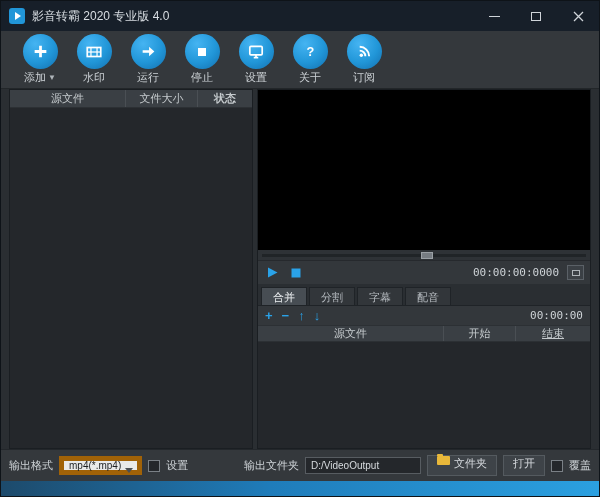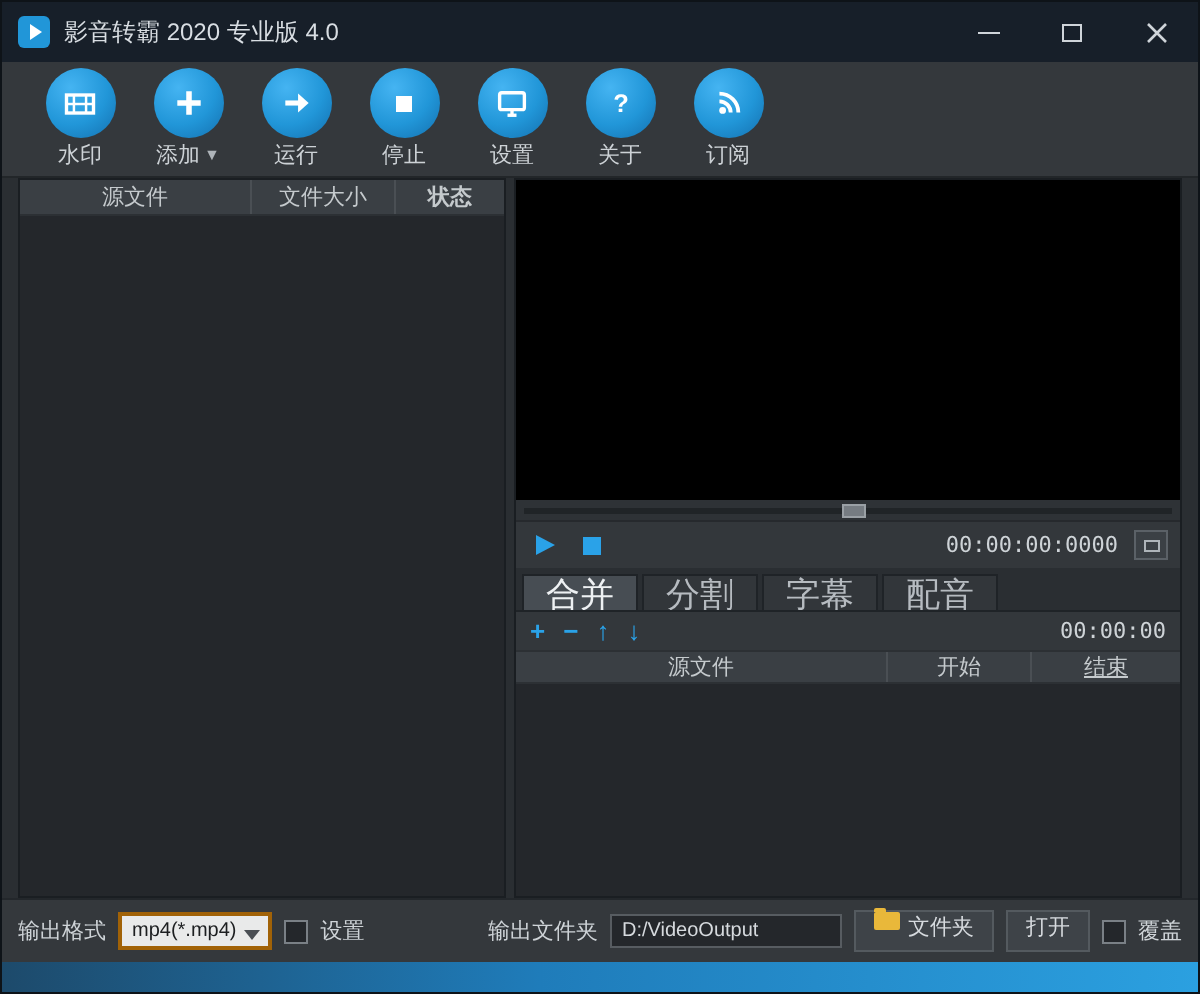--- a/index.html
+++ b/index.html
@@ -59,21 +59,21 @@
   .controls-row { height:24px; display:flex; align-items:center; gap:8px;
                   padding:0 6px; background:#33373b; border-top:1px solid #26292d; }
   .pc-btn { width:16px; height:16px; display:flex; align-items:center; justify-content:center; }
   .preview-time { margin-left:auto; color:#ced3d7; font-size:11px;
                   font-family:"DejaVu Sans Mono", monospace; }
   .snap-btn { width:17px; height:15px; border:1px solid #5b6167; background:#3b4045;
               display:flex; align-items:center; justify-content:center; }
   .snap-glyph { width:8px; height:6px; border:1px solid #aeb4b9; }
 
   .tabs { height:21px; display:flex; gap:2px; padding:3px 3px 0 3px; background:#2a2e32; }
-  .tab { padding:1px 11px 0; font-size:17px; color:#b6bbc0; background:#32363a;
+  .tab { padding:1px 11px 0; font-size:11px; color:#b6bbc0; background:#32363a;
          border:1px solid #1f2327; border-bottom:none; display:flex; align-items:center; }
   .tab.active { background:#474d53; color:#eef1f3; }
 
   .clip-toolbar { height:20px; background:#33373b; border-top:1px solid #1f2327;
                   display:flex; align-items:center; gap:9px; padding:0 7px; }
   .ct-icon { color:#2aa2e8; font-weight:bold; font-size:13px; line-height:1; }
   .clip-time { margin-left:auto; color:#ced3d7; font-size:11px;
                font-family:"DejaVu Sans Mono", monospace; }
 
   .clip-header { height:17px; background:#3a3f44; border-top:1px solid #2c3034;
@@ -81,21 +81,21 @@
                  color:#c5cacd; font-size:11px; }
   .ch-col { height:100%; display:flex; align-items:center; justify-content:center;
             border-right:1px solid #4a4f54; }
   .ch-src { flex:1; } .ch-start { width:72px; } .ch-end { width:74px; border-right:none;text-decoration:underline; }
   .clip-body { flex:1; background:#24272b; }
 
   
   .bottom-bar { position:absolute; left:0; right:0; bottom:15px; height:32px;
                 background:#34383c; border-top:1px solid #23272b; display:flex;
                 align-items:center; padding:0 8px; gap:6px; color:#ced3d7; font-size:11px; }
-  .format-select { height:19px; background:#e9eaea; border:2px solid #a16207;
+  .format-select { height:19px; background:#e9eaea; border:5px solid #a16207;
                    color:#1d1f21; font-size:10px; display:flex; align-items:center;
                    padding:0 16px 0 5px; position:relative; }
   .format-select::after { content:""; position:absolute; right:4px; top:7px;
                    border-left:4px solid transparent; border-right:4px solid transparent;
                    border-top:5px solid #4a4f54; }
   .small-check { width:12px; height:12px; background:#24272b; border:1px solid #7a8086; }
   .dir-label { margin-left:auto; }
   .folder-input { width:116px; height:17px; background:#24272b; border:1px solid #575c61;
                   color:#d6dade; font-size:10px; display:flex; align-items:center;
                   padding:0 5px; overflow:hidden; white-space:nowrap; }
@@ -129,40 +129,40 @@
         <svg width="11" height="11" viewBox="0 0 11 11">
           <path d="M1 1 L10 10 M10 1 L1 10" stroke="#cfd4d9" stroke-width="1.3"></path>
         </svg>
       </div>
     </div>
   </div>
 
   <div class="toolbar">
     <div class="tb-btn">
       <div class="circle">
+        <svg width="17" height="17" viewBox="0 0 16 16">
+          <path d="M8 2.5 V13.5 M2.5 8 H13.5" stroke="#fff" stroke-width="2.6"></path>
+        </svg>
+      </div>
+      <span class="tb-label">
+        <span>添加</span>
+        <span class="caret">▼</span>
+      </span>
+    </div>
+
+    <div class="tb-btn">
+      <div class="circle">
         <svg width="18" height="18" viewBox="0 0 16 16">
           <rect x="2" y="4" width="12" height="8" fill="none" stroke="#fff" stroke-width="1.5"></rect>
           <line x1="5.3" y1="4" x2="5.3" y2="12" stroke="#fff" stroke-width="1.1"></line>
           <line x1="10.7" y1="4" x2="10.7" y2="12" stroke="#fff" stroke-width="1.1"></line>
           <line x1="2" y1="8" x2="14" y2="8" stroke="#fff" stroke-width="1.1"></line>
         </svg>
       </div>
       <span class="tb-label">水印</span>
-    </div>
-
-    <div class="tb-btn">
-      <div class="circle">
-        <svg width="17" height="17" viewBox="0 0 16 16">
-          <path d="M8 2.5 V13.5 M2.5 8 H13.5" stroke="#fff" stroke-width="2.6"></path>
-        </svg>
-      </div>
-      <span class="tb-label">
-        <span>添加</span>
-        <span class="caret">▼</span>
-      </span>
     </div>
 
     <div class="tb-btn">
       <div class="circle">
         <svg width="17" height="17" viewBox="0 0 16 16">
           <path d="M2.5 8 H11" stroke="#fff" stroke-width="2.4"></path>
           <path d="M8.5 3.5 L13.5 8 L8.5 12.5 Z" fill="#fff"></path>
         </svg>
       </div>
       <span class="tb-label">运行</span>

